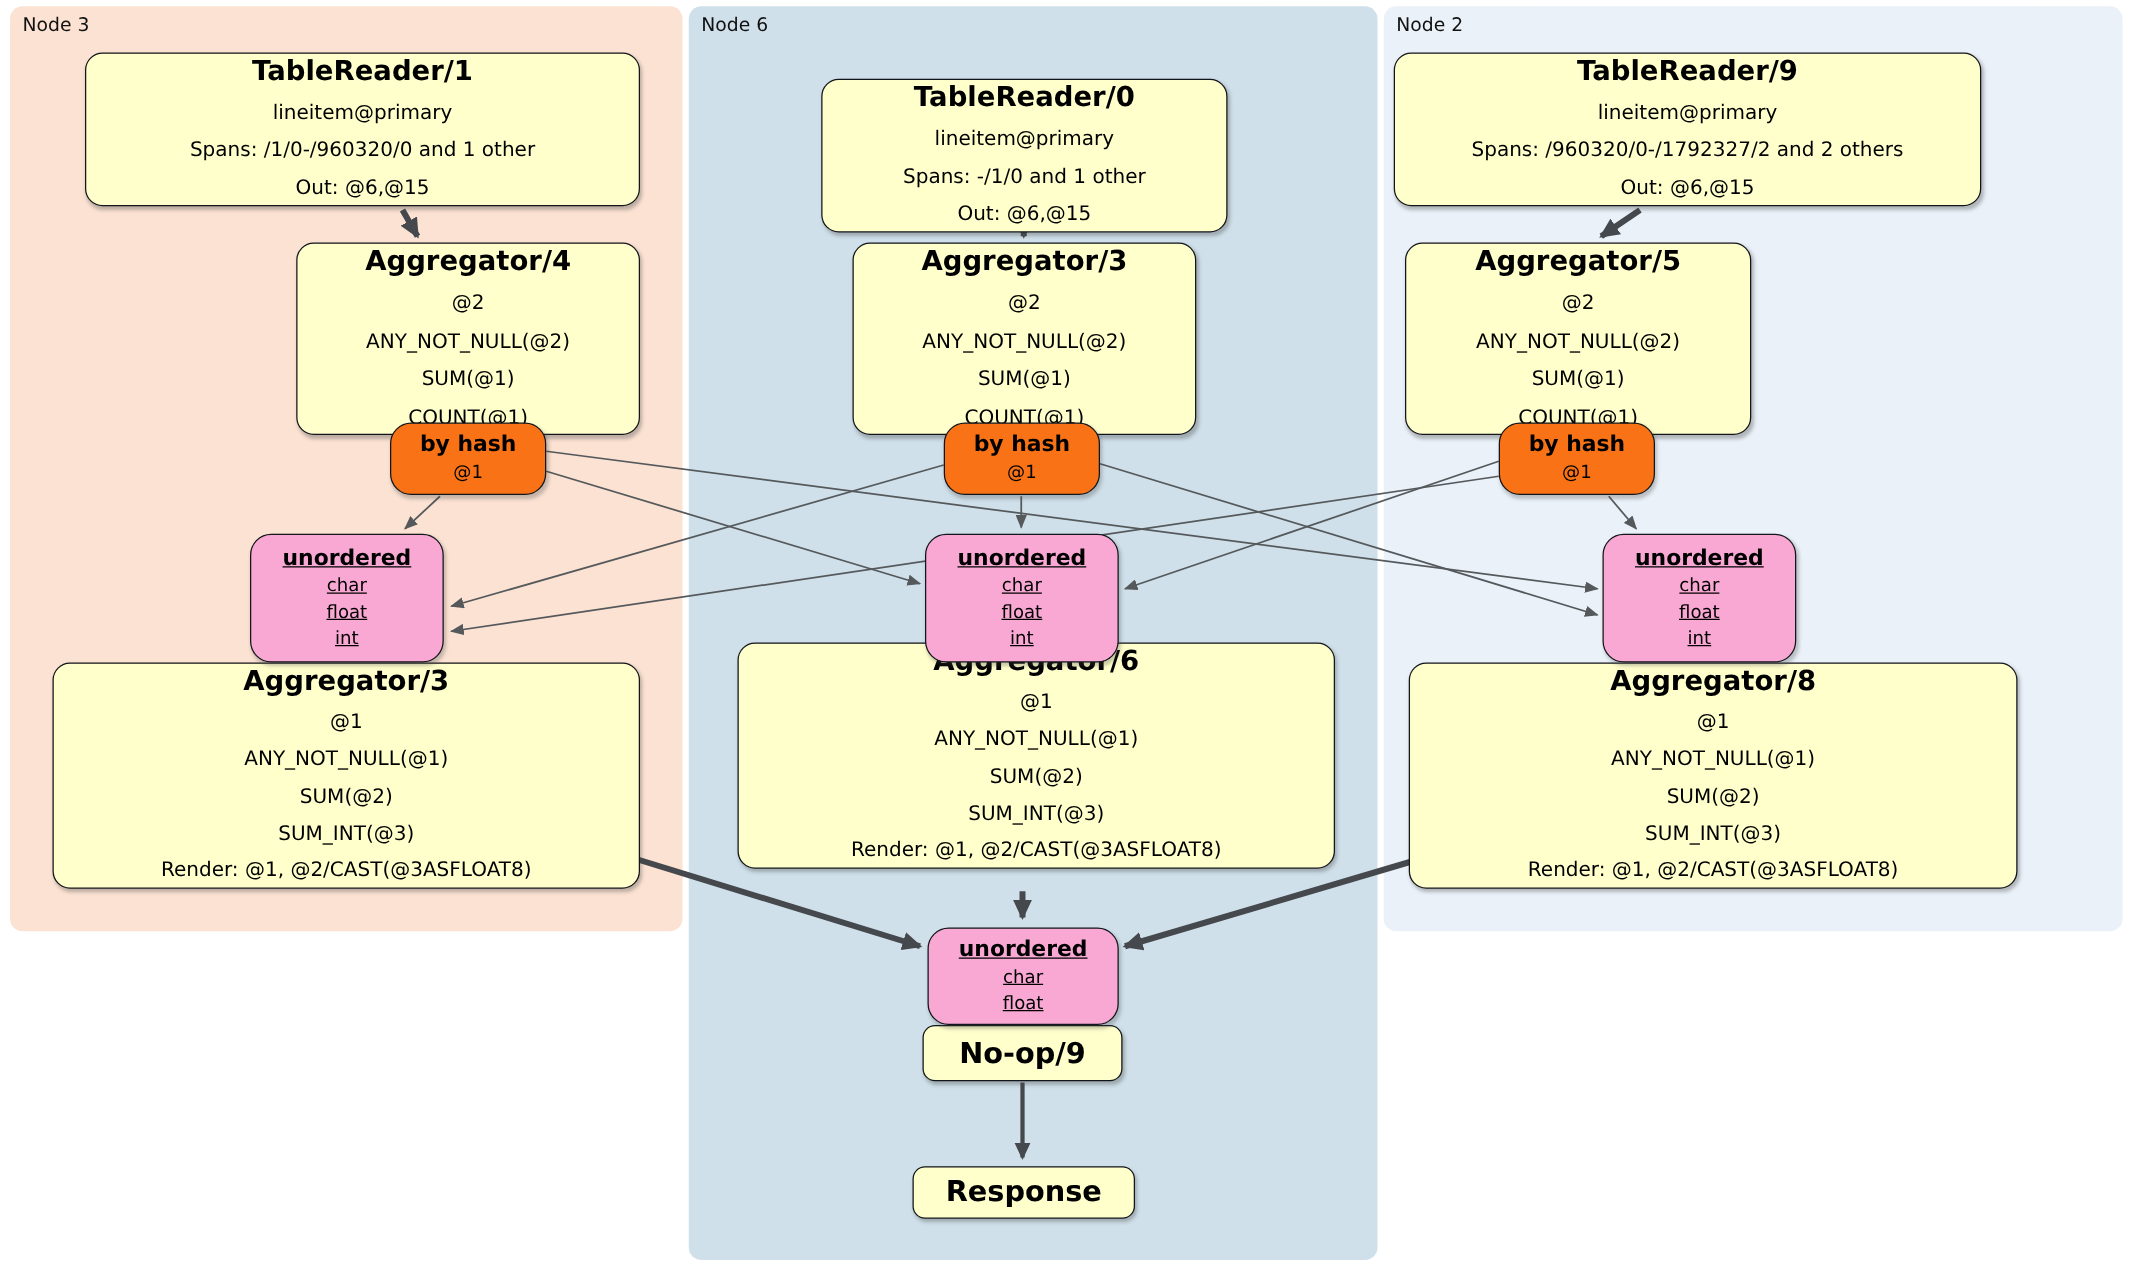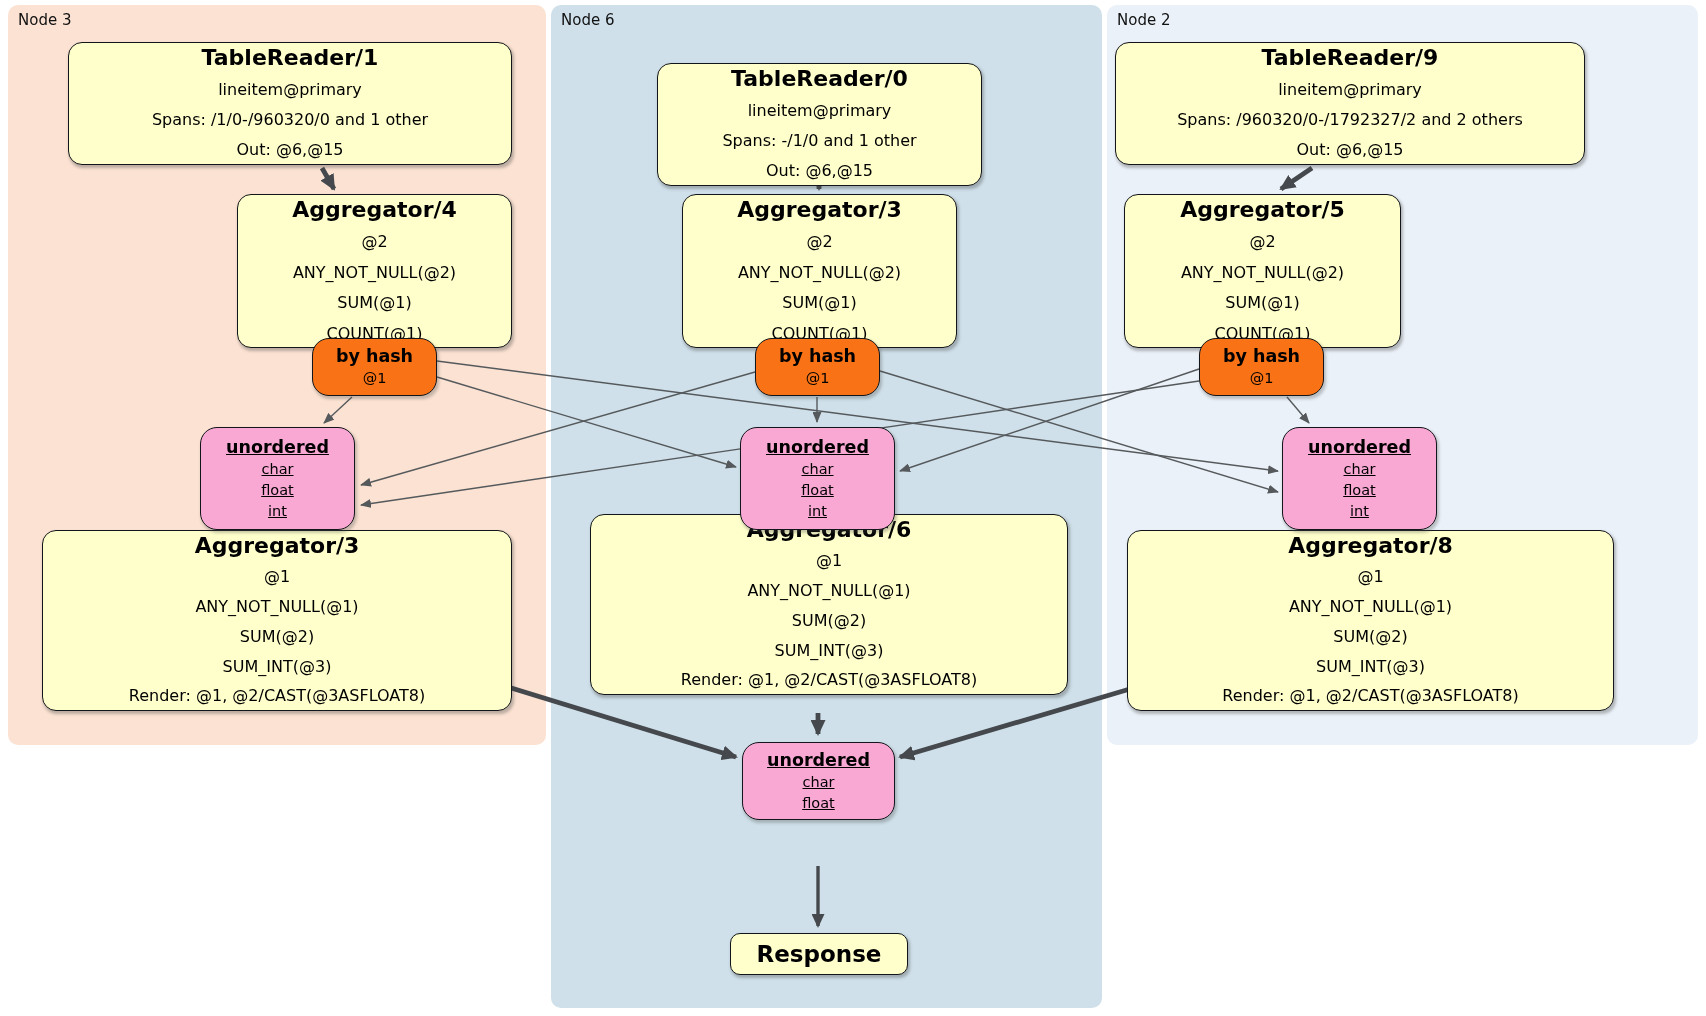--- a/index.html
+++ b/index.html
@@ -199,18 +199,21 @@
     <div class="bline">SUM_INT(@3)</div>
     <div class="bline">Render: @1, @2/CAST(@3ASFLOAT8)</div>
   </div>
 
   <div class="minibox sync" style="left:742px;top:742px;width:153px;height:78px;">
     <div class="mtitle">unordered</div>
     <div class="mline">char</div>
     <div class="mline">float</div>
   </div>
 
+  <div class="capbox" style="left:738px;top:820px;width:160px;height:45px;">
+    <span>No-op/9</span>
+  </div>
 
   <div class="capbox" style="left:730px;top:933px;width:178px;height:42px;">
     <span>Response</span>
   </div>
 
 </div>
 
 </body></html>

